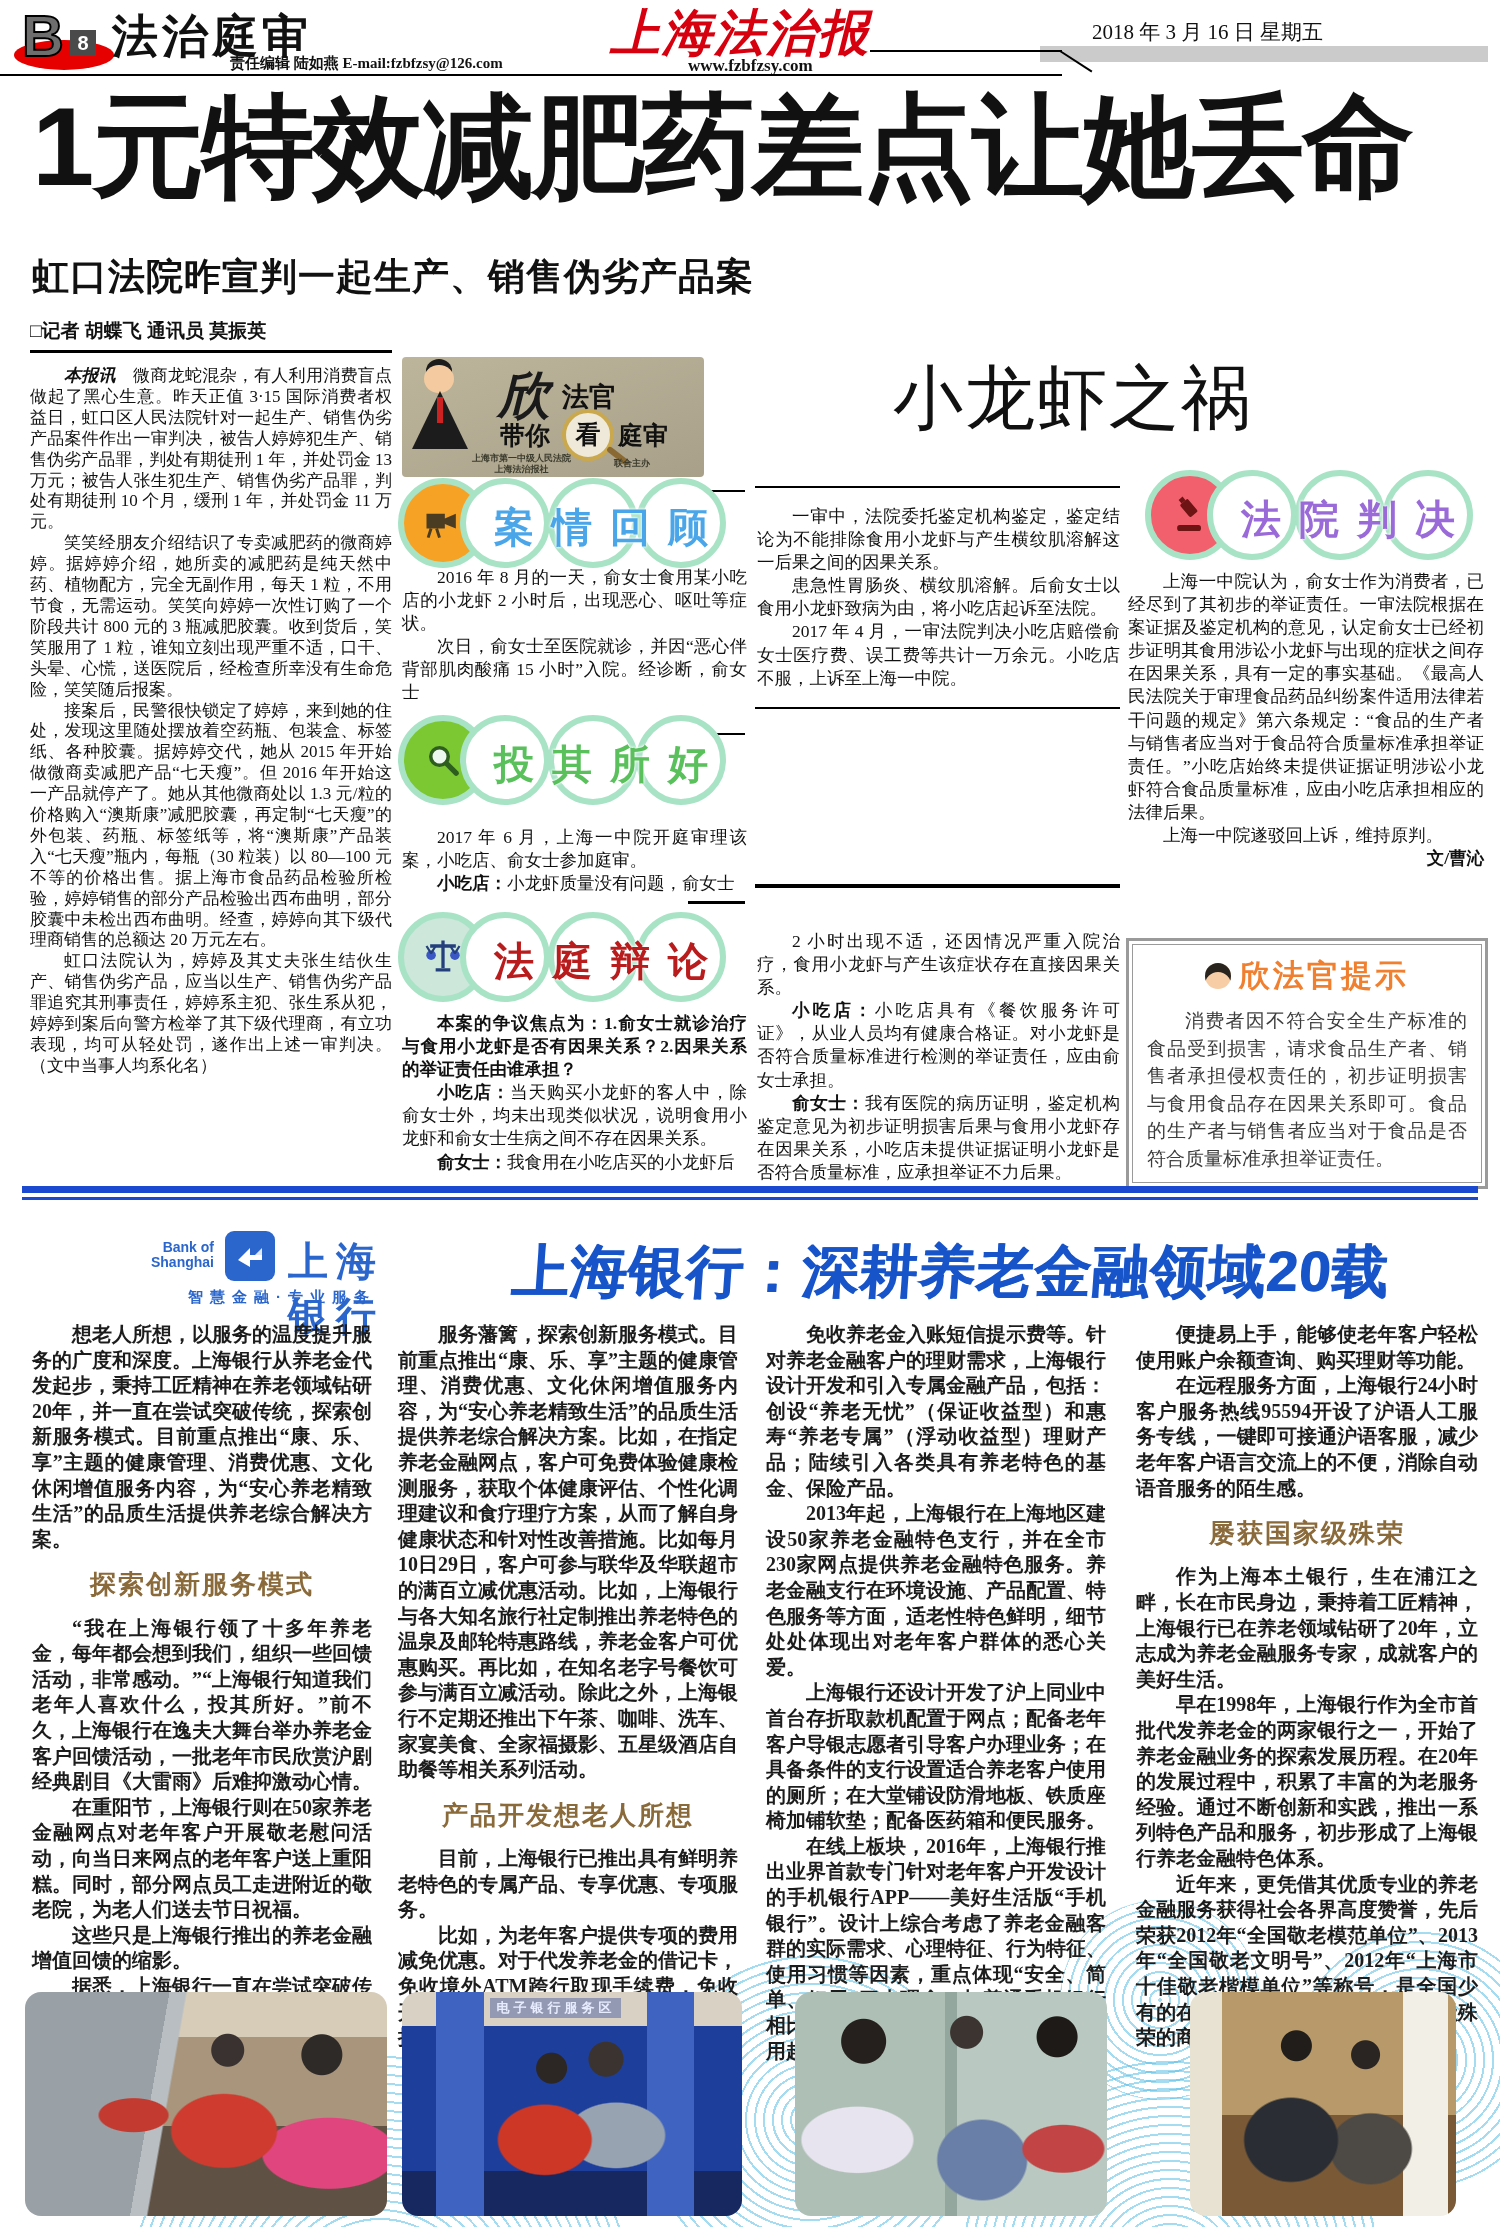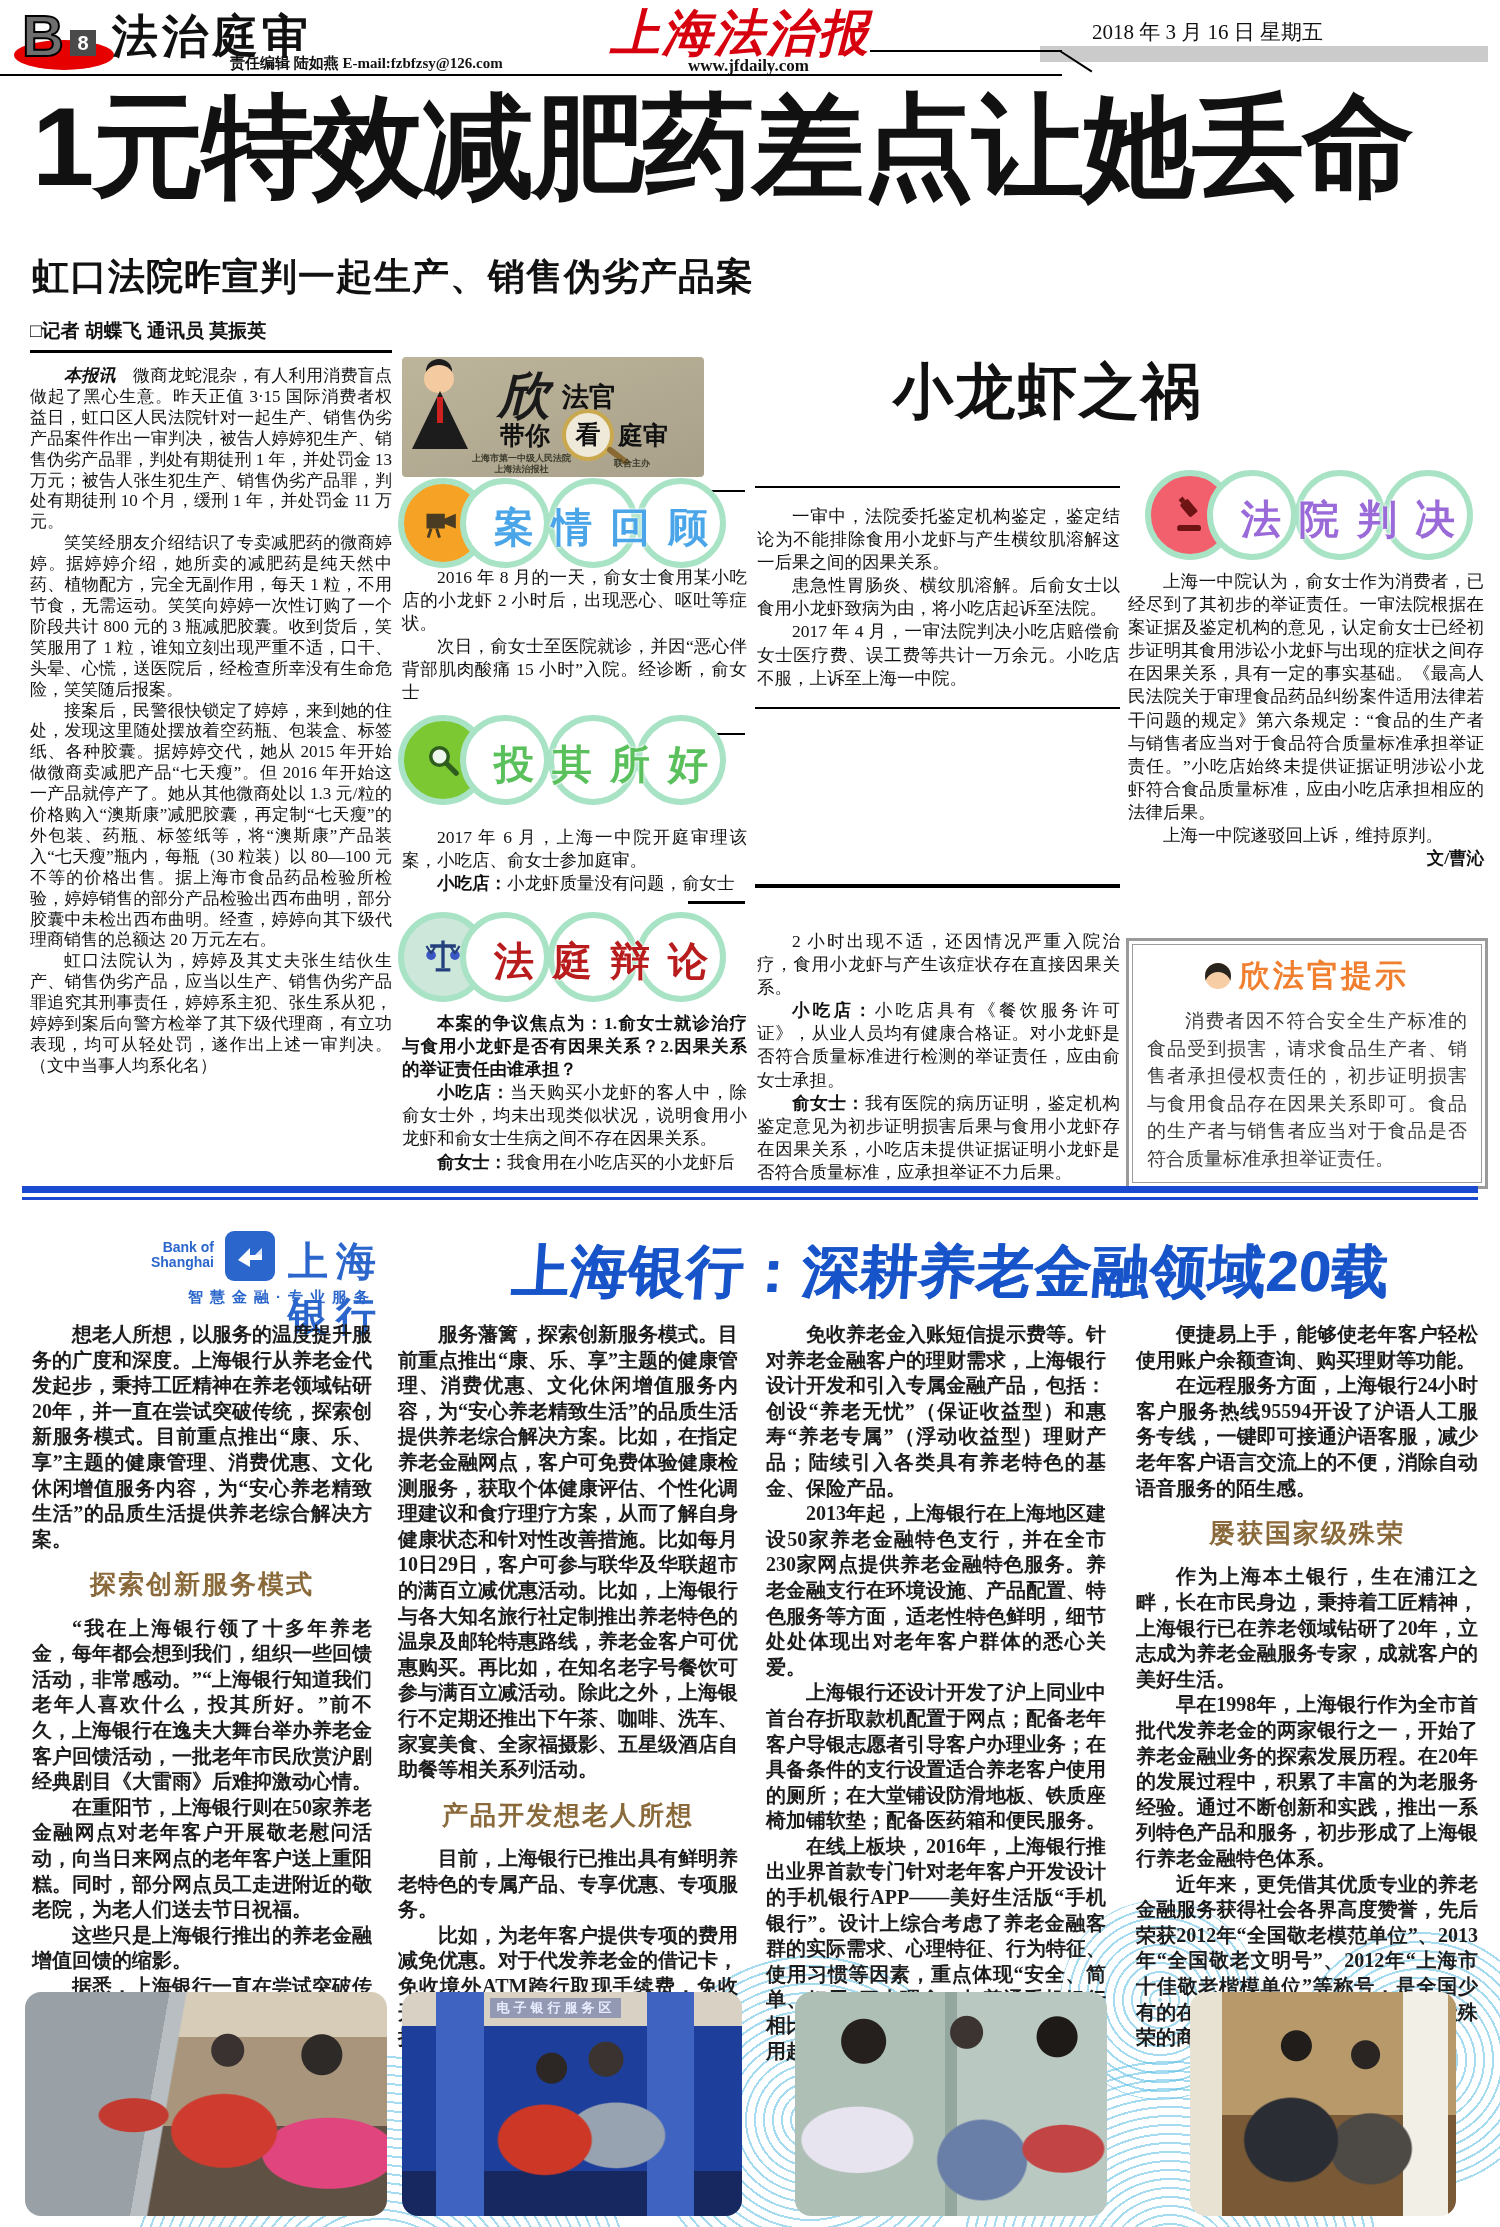--- a/index.html
+++ b/index.html
@@ -26,21 +26,21 @@
   
   .headline{font-family:"Liberation Sans","DejaVu Sans",sans-serif;font-weight:900;font-size:112px;
             line-height:1.05;letter-spacing:-2px;white-space:nowrap;}
   .subhead{font-family:"Liberation Sans",sans-serif;font-weight:800;font-size:37px;letter-spacing:1px;}
   .byline{font-weight:bold;font-size:19px;font-family:"Liberation Sans",sans-serif;}
   .col{text-align:justify;}
   .lead-col p{font-size:17px;line-height:1.23;text-indent:2em;}
   .lead-col b{font-weight:bold;font-style:italic;}
 
   
-  .feat-title{font-family:"Liberation Sans",sans-serif;font-weight:700;font-size:60px;letter-spacing:2px;white-space:nowrap;}
+  .feat-title{font-family:"Liberation Sans",sans-serif;font-weight:400;font-size:70px;letter-spacing:2px;white-space:nowrap;}
   .court-col p{font-size:17.5px;line-height:1.32;text-indent:2em;}
   .court-col b{font-weight:bold;}
   .bold-para{font-weight:bold;}
   .credit{text-align:right;font-weight:bold;text-indent:0 !important;}
 
   
   .banner{background:linear-gradient(160deg,#bdb59b,#a8a089);border-radius:4px;}
   .bn-big{position:absolute;left:96px;top:4px;font-size:52px;font-weight:900;font-style:italic;color:#1a1a1a;}
   .bn-rest{position:absolute;left:160px;top:22px;font-size:27px;font-weight:900;color:#111;}
   .bn-l2a{position:absolute;left:98px;top:62px;font-size:25px;font-weight:900;color:#111;}
@@ -136,21 +136,21 @@
 <div id="page">
 
   <div class="abs" style="left:8px;top:4px;width:120px;height:70px;">
     <div class="ed-ellipse"></div>
     <span class="ed-b">B</span>
     <span class="ed-8">8</span>
   </div>
   <div class="abs section-title" style="left:112px;top:6px;">法治庭审</div>
   <div class="abs editor-line" style="left:230px;top:54px;">责任编辑  陆如燕  E-mail:fzbfzsy@126.com</div>
   <div class="abs masthead" style="left:610px;top:0px;">上海法治报</div>
-  <div class="abs website" style="left:688px;top:56px;">www.jfdaily.com</div>
+  <div class="abs website" style="left:688px;top:56px;">www.fzbfzsy.com</div>
   <div class="abs hdr-date" style="left:1092px;top:18px;">2018 年 3 月 16 日  星期五</div>
   <div class="abs gray-bar" style="left:1040px;top:46px;width:448px;height:16px;"></div>
   <div class="abs rule" style="left:0;top:74px;width:1062px;height:2px;"></div>
   <div class="abs rule" style="left:870px;top:50px;width:192px;height:2px;"></div>
   <div class="abs diag" style="left:1060px;top:50px;width:38px;transform:rotate(33deg);"></div>
 
   <div class="abs headline" style="left:32px;top:88px;">1元特效减肥药差点让她丢命</div>
   <div class="abs subhead" style="left:32px;top:252px;">虹口法院昨宣判一起生产、销售伪劣产品案</div>
   <div class="abs byline" style="left:30px;top:318px;">□记者  胡蝶飞  通讯员  莫振英</div>
   <div class="abs rule" style="left:30px;top:350px;width:362px;height:3px;"></div>

